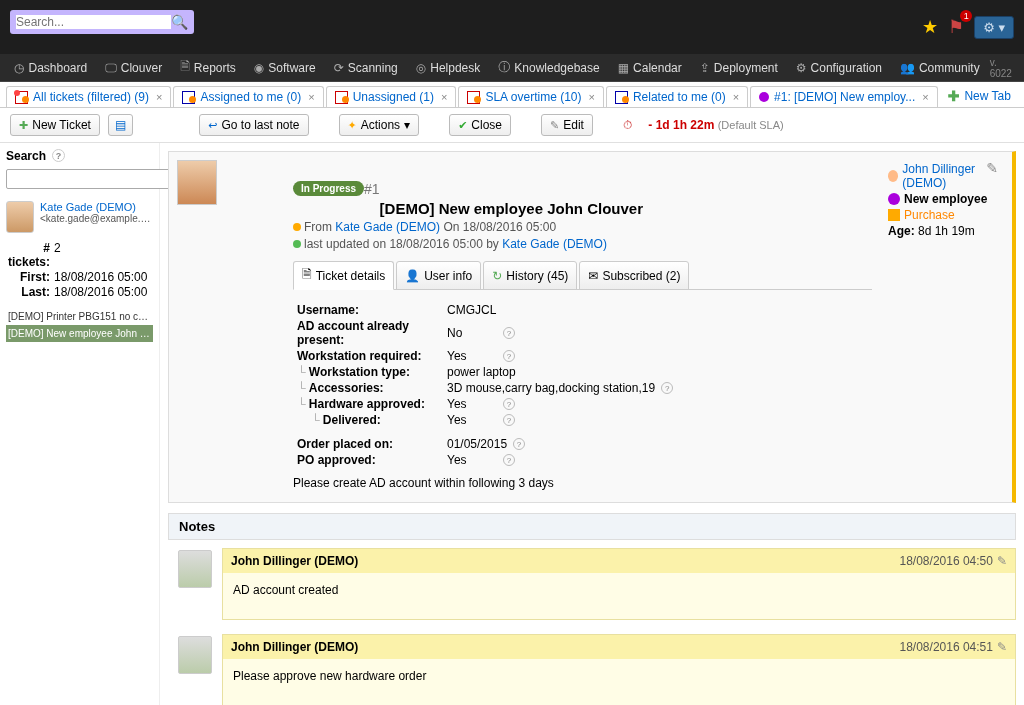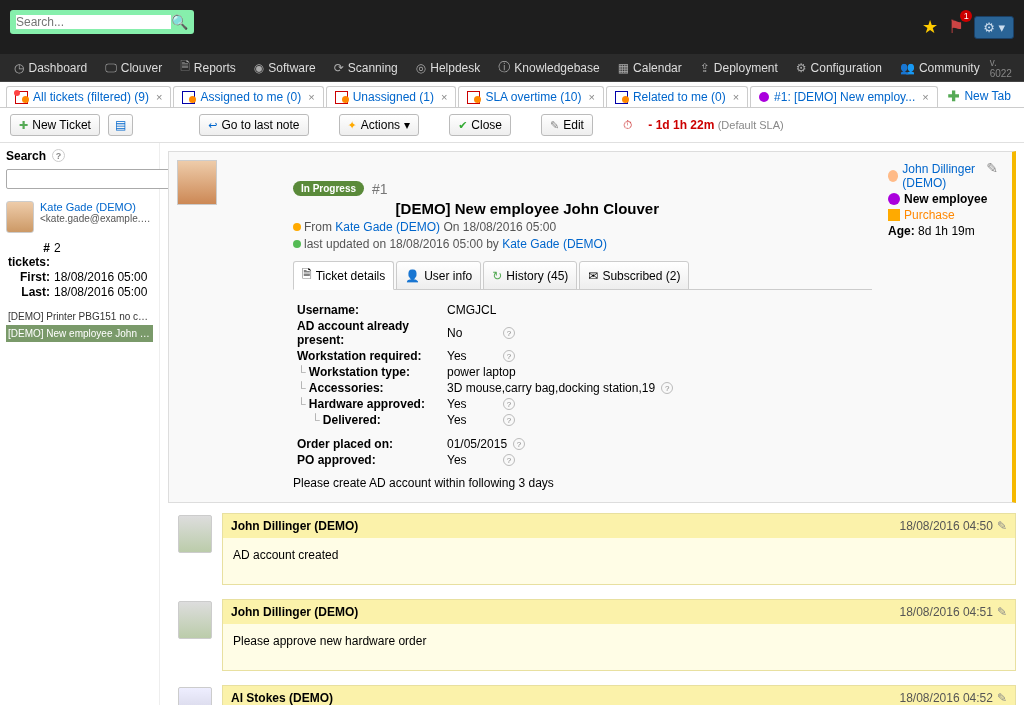--- a/index.html
+++ b/index.html
@@ -2,21 +2,21 @@
 <html><head>
 <meta charset="utf-8">
 <style>
 * { box-sizing: border-box; margin: 0; padding: 0; font-family: Arial, sans-serif; font-size: 12px; }
 body { background: #fff; }
 
 .topbar { background: #1e1e1e; height: 54px; display: flex; align-items: stretch; }
 .logo { background: #3a3a3a; padding: 4px 10px; display: flex; flex-direction: column; justify-content: center; color: #fff; }
 .logo-main { font-size: 18px; color: #0099cc; font-weight: bold; }
 .logo-sub { font-size: 9px; color: #888; }
-.searchbox { margin: 10px 10px; flex: 0 0 180px; display: flex; align-items: center; background: #86efac; border-radius: 3px; height: 24px; padding: 0 6px; }
+.searchbox { margin: 10px 10px; flex: 0 0 180px; display: flex; align-items: center; background: #c4b5fd; border-radius: 3px; height: 24px; padding: 0 6px; }
 .searchbox input { border: none; outline: none; flex: 1; font-size: 12px; }
 .searchbox .mag { color: #0066aa; font-size: 14px; }
 .topbar-right { margin-left: auto; display: flex; align-items: center; gap: 10px; padding-right: 10px; }
 .notif { position: relative; color: #ffcc00; font-size: 18px; }
 .notif-badge { position: absolute; top: -6px; right: -8px; background: #c00; color: #fff; font-size: 9px; border-radius: 50%; width: 12px; height: 12px; display: flex; align-items: center; justify-content: center; }
 .gear-btn { background: #2a6496; border:1px solid #1a4066; border-radius: 3px; padding: 3px 8px; color: #cde; font-size: 13px; }
 
 .navbar { background: #2b2b2b; height: 28px; display: flex; align-items: center; padding: 0 6px; gap: 2px; border-bottom:1px solid #444;}
 .nav-item { color: #ddd; padding: 4px 8px; font-size: 12px; display: flex; align-items: center; gap: 4px; cursor: pointer; }
 .nav-icon { font-size: 12px; color:#aaa;}
@@ -58,21 +58,21 @@
 .stat-row .k { width: 48px; text-align: right; padding-right: 4px; font-weight:bold;}
 .ticket-list-item { font-size: 10px; color: #333; padding: 3px 2px; overflow: hidden; white-space: nowrap; text-overflow: ellipsis; cursor:pointer;}
 .tlsel { background:#7a9a6a;color:#fff;}
 
 .content { flex: 1; padding: 8px; }
 .ticket-block { border: 1px solid #ddd; border-right: 4px solid #f5b800; background: #f9f9f9; display: flex; margin-bottom: 10px; position:relative;}
 .ticket-left { flex: 1; padding: 8px 10px 12px 10px; }
 .ticket-avatar { width: 40px; height: 45px; background: linear-gradient(#eca,#c85); border:1px solid #ccc; margin: 8px; float:left; flex-shrink:0;}
 .ticket-main { margin-left: 58px; }
 .status-pill { background: #5a8a3a; color: #fff; font-size: 10px; padding: 2px 8px; border-radius: 9px; font-weight: bold; }
-.ticket-title { display: inline-flex; align-items: center; gap: 8px; }
+.ticket-title { display: inline-flex; align-items: center; }
 .ticket-num { color: #777; font-size: 14px; }
 .ticket-name { font-size: 15px; font-weight: bold; margin-top: 40px; }
 .meta-line { font-size: 11px; color: #555; margin-top: 3px; }
 .meta-line .dot { width:8px;height:8px;border-radius:50%;display:inline-block;margin-right:3px;}
 .dot.green { background:#5b5;}
 .dot.or { background:#fa0;}
 .meta-line a { color: #0066cc; text-decoration: none; }
 .detail-tabs { margin-top: 10px; display: flex; gap: 2px; border-bottom:1px solid #ccc;}
 .dtab { border: 1px solid #ccc; border-radius: 3px 3px 0 0; padding: 3px 8px; font-size: 11px; background: linear-gradient(#fff,#eee); display: inline-flex; align-items: center; gap: 4px; cursor:pointer; margin-bottom:-1px;}
 .dtab.active { background: #fff; border-bottom:1px solid #fff;}
@@ -367,20 +367,21 @@
             <span>New employee</span>
           </div>
         <div class="rline link">
             <span class="mini-ico mi-cart"></span>
             <span>Purchase</span>
           </div>
         <div class="rline"><b>Age:</b>&nbsp;<span>8d 1h 19m</span></div>
       </div>
     </div>
 
+    <div class="notes-hdr">Notes</div>
 
     <div class="note">
       <div class="note-av"></div>
       <div class="note-body">
         <div class="note-head">
             <span class="author">John Dillinger (DEMO)</span>
             <span class="when">
               <span>18/08/2016 04:50</span>
               <span class="ed">✎</span>
             </span>

